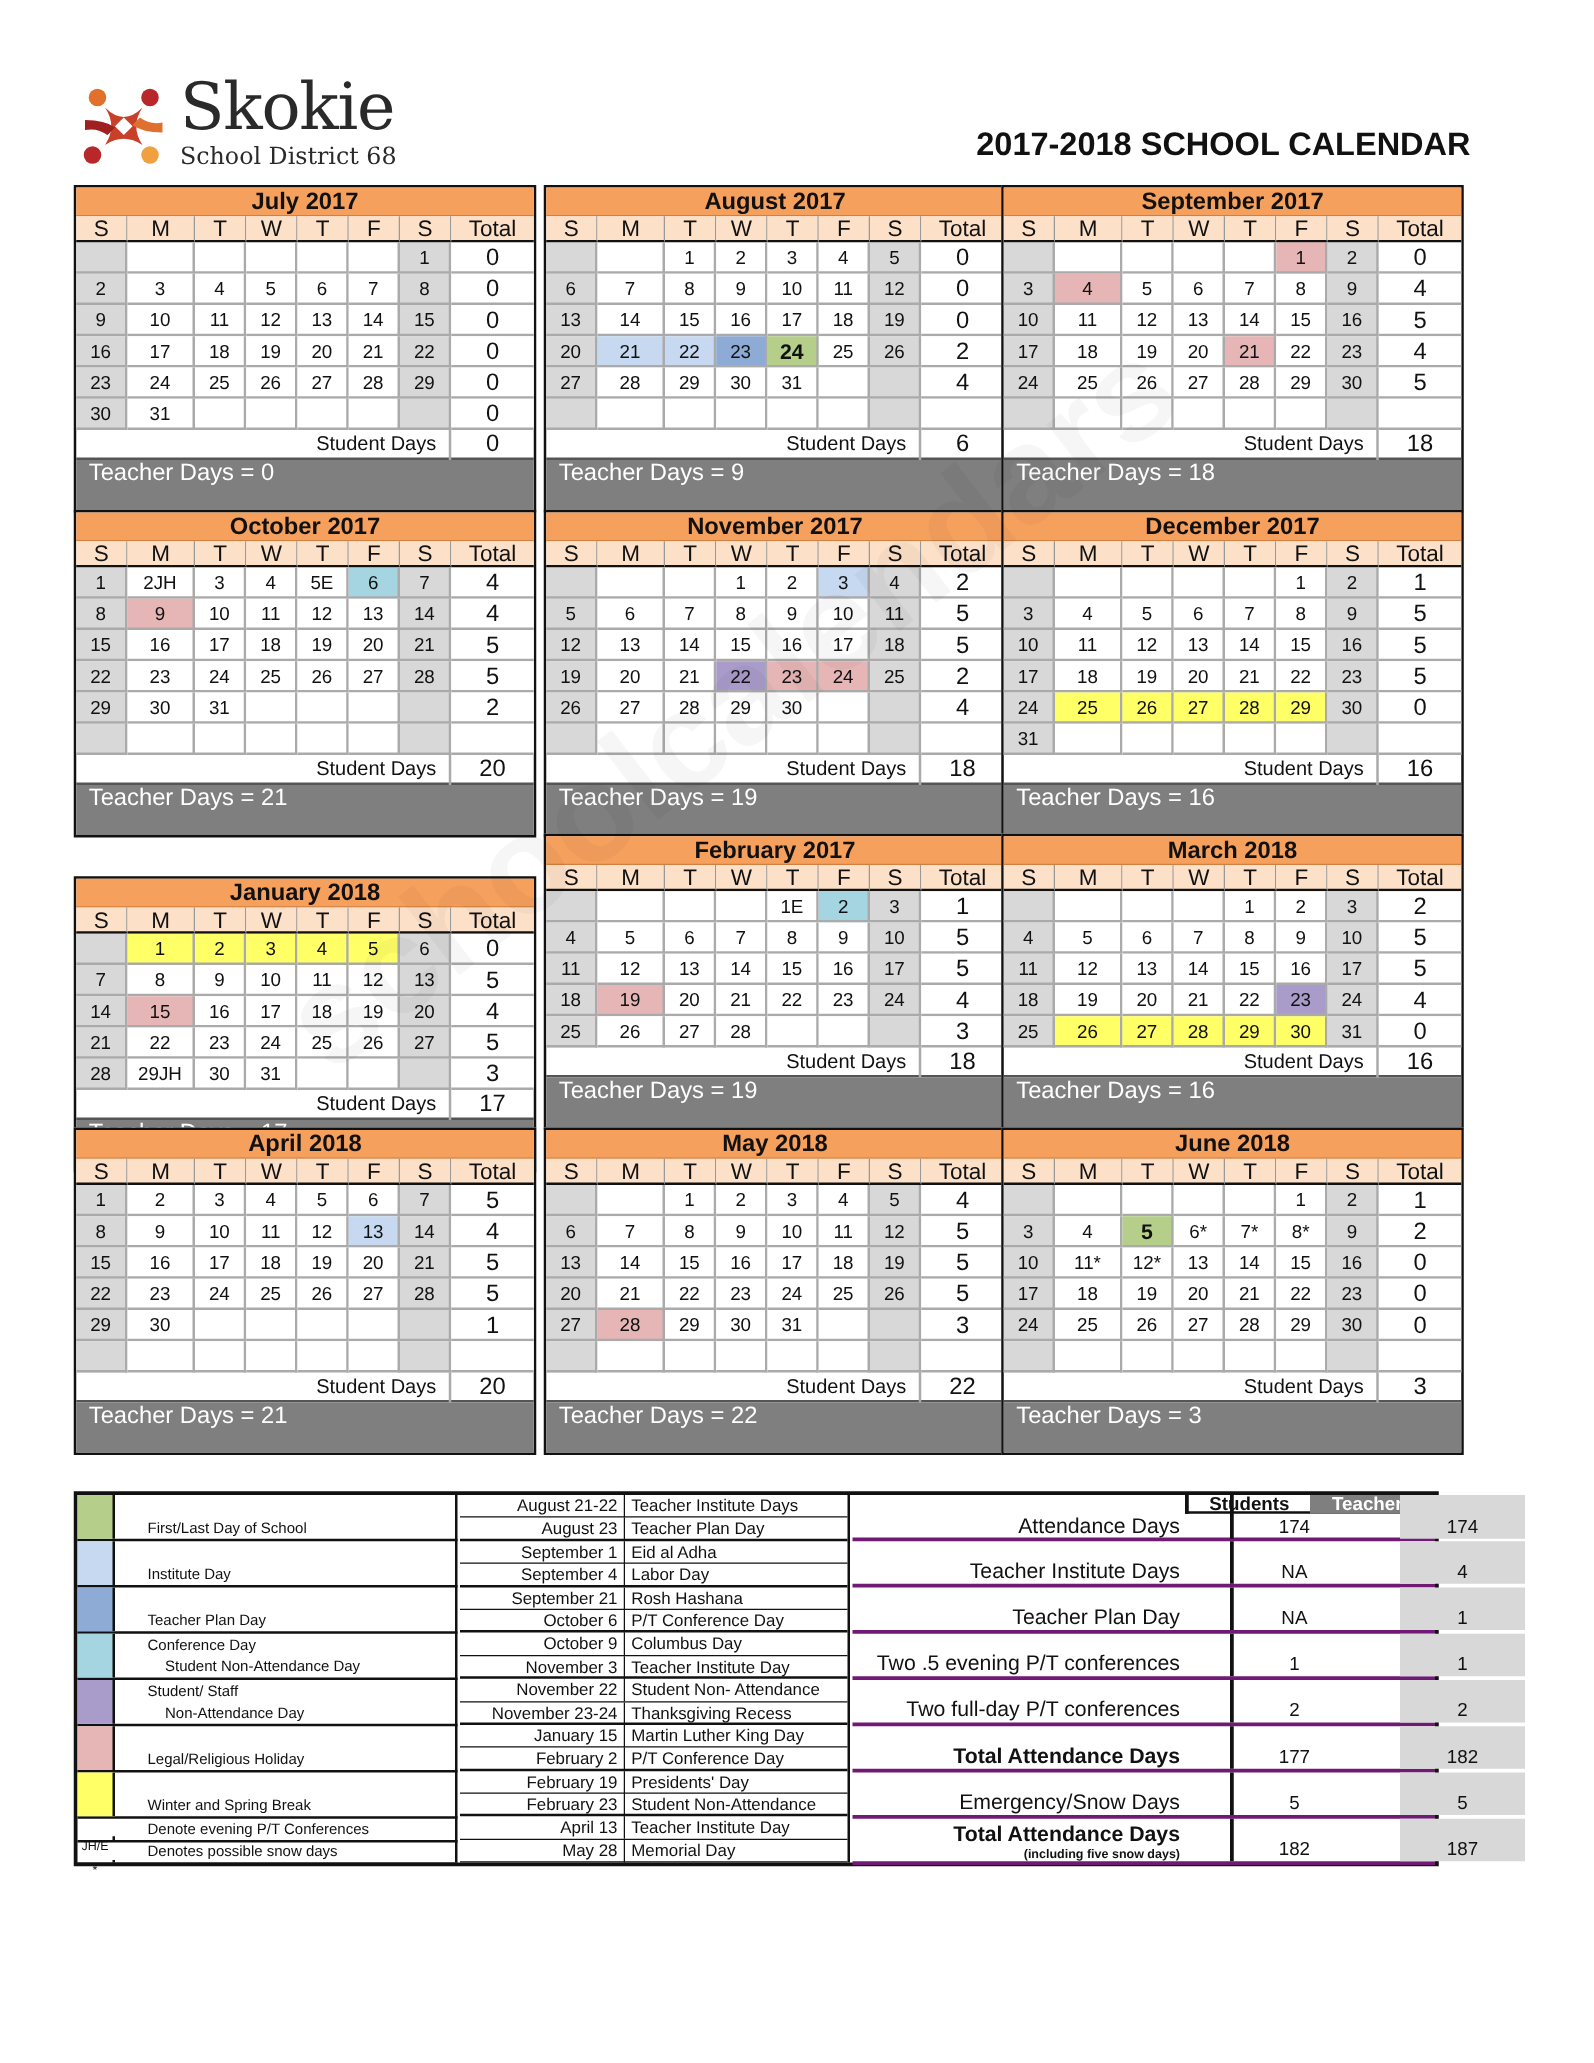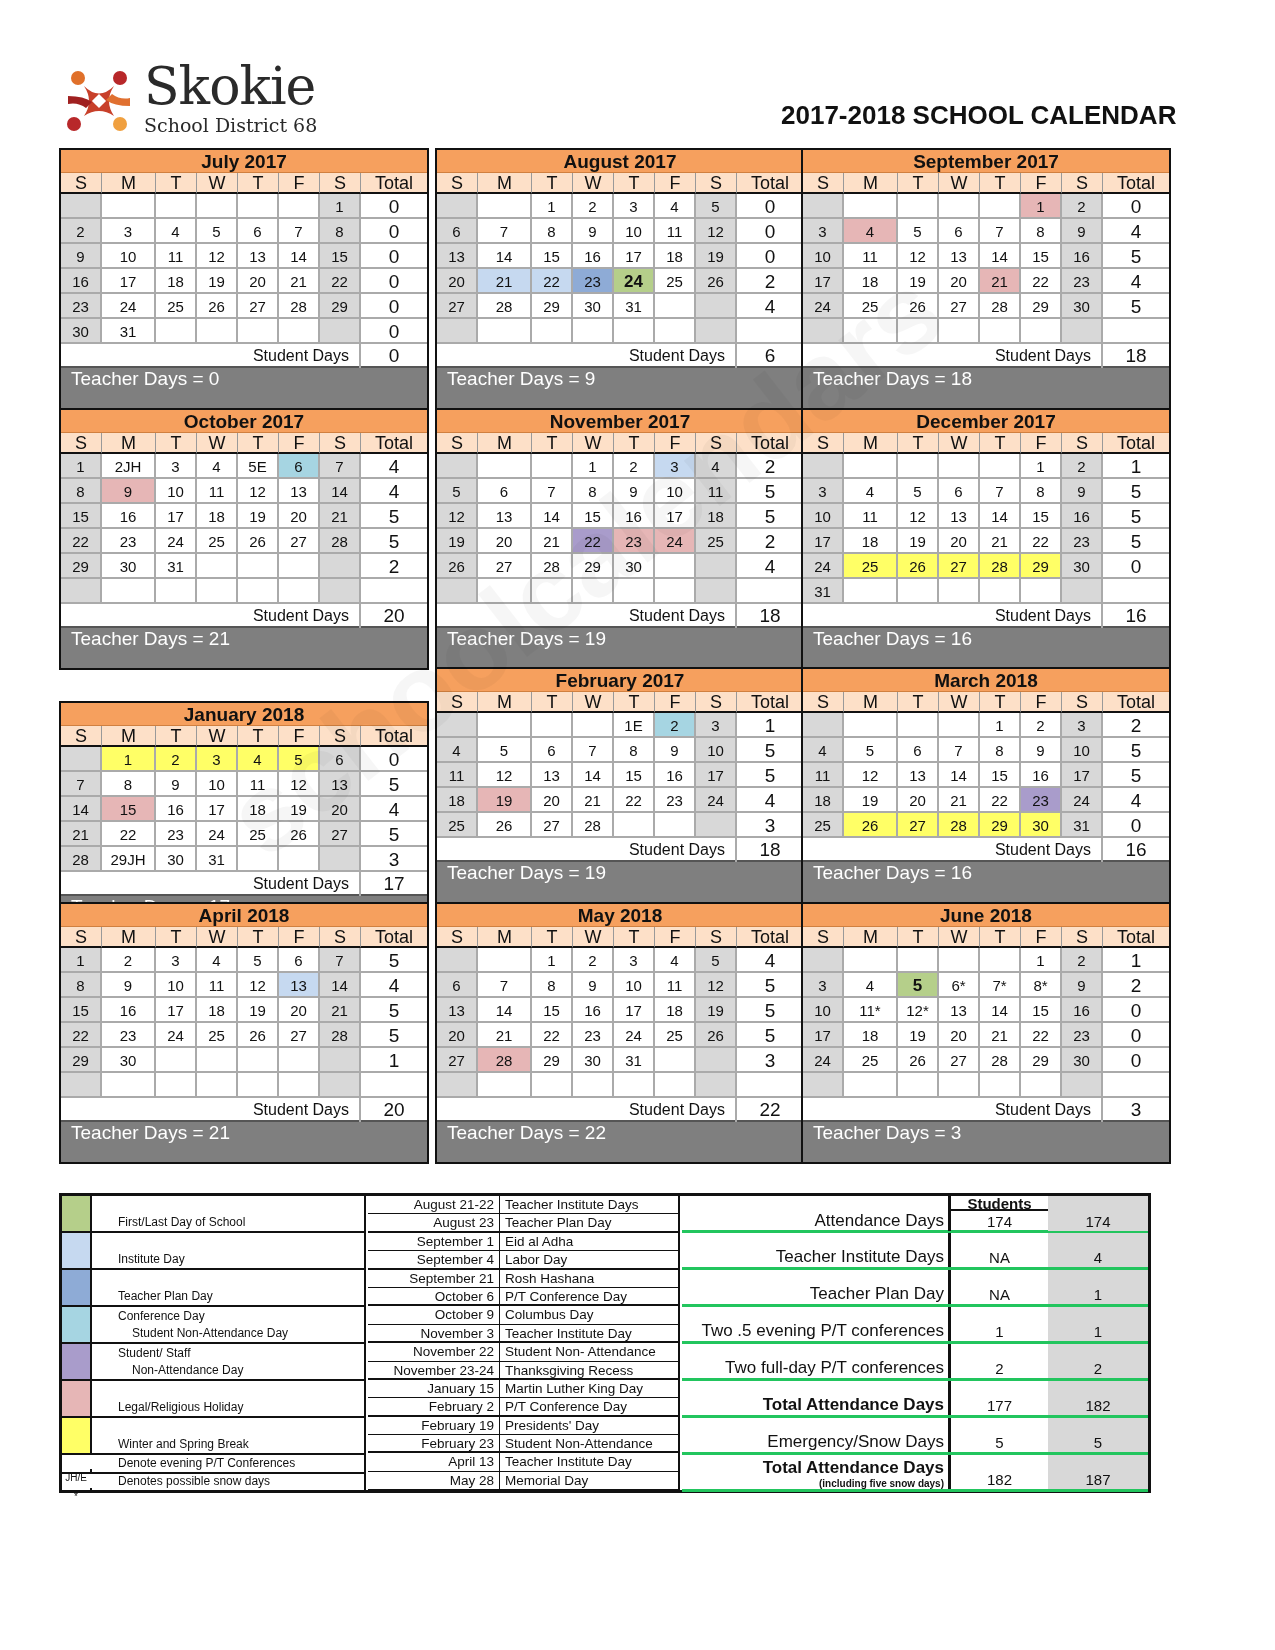--- a/index.html
+++ b/index.html
@@ -41,21 +41,21 @@
   .leg-dates { position: absolute; left: 306px; top: 0; width: 312px; height: 294px; border-right: 2px solid #111; }
   .date-row { display: grid; grid-template-columns: 132px 180px; height: 18.4px; border-bottom: 1px solid #111; font-size: 13.5px; line-height: 18px; }
   .date-row.thick { border-bottom: 2px solid #111; }
   .date-row .d { text-align: right; padding-right: 5px; border-right: 1px solid #111; }
   .date-row .e { padding-left: 5px; white-space: nowrap; overflow: hidden; }
 
   .leg-stats { position: absolute; left: 620px; top: 0; width: 466px; height: 294px; }
   .stat-head { position: absolute; left: 266px; top: 0; width: 200px; height: 15px; display: grid; grid-template-columns: 100px 100px; font-size: 15px; font-weight: bold; line-height: 15px; border-bottom: 2px solid #111; }
   .stat-head .s { text-align: center; border-left: 3px solid #111; }
   .stat-head .t { text-align: center; background: #7f7f7f; color: #fff; }
-  .stat-row { position: absolute; left: 0; width: 466px; display: grid; grid-template-columns: 266px 100px 100px; border-bottom: 3px solid #22c55e; }
+  .stat-row { position: absolute; left: 0; width: 466px; display: grid; grid-template-columns: 266px 100px 100px; border-bottom: 3px solid #701a75; gap: 36px; }
   .stat-row .lbl { text-align: right; padding-right: 4px; font-size: 17px; display: flex; align-items: flex-end; justify-content: flex-end; }
   .stat-row .sv { text-align: center; border-left: 3px solid #111; font-size: 15px; display: flex; align-items: flex-end; justify-content: center; padding-bottom: 1px; }
   .stat-row .tv { text-align: center; background: #d8d8d8; font-size: 15px; display: flex; align-items: flex-end; justify-content: center; padding-bottom: 1px; }
   .bold { font-weight: bold; }
   .small-note { font-size: 10px; font-weight: bold; display: block; text-align: right; }
   .watermark { position: absolute; left: 150px; top: 500px; font-size: 110px; font-weight: bold; color: rgba(0,0,0,0.035); transform: rotate(-38deg); pointer-events: none; white-space: nowrap; }
 </style>
 </head>
 <body>
 

